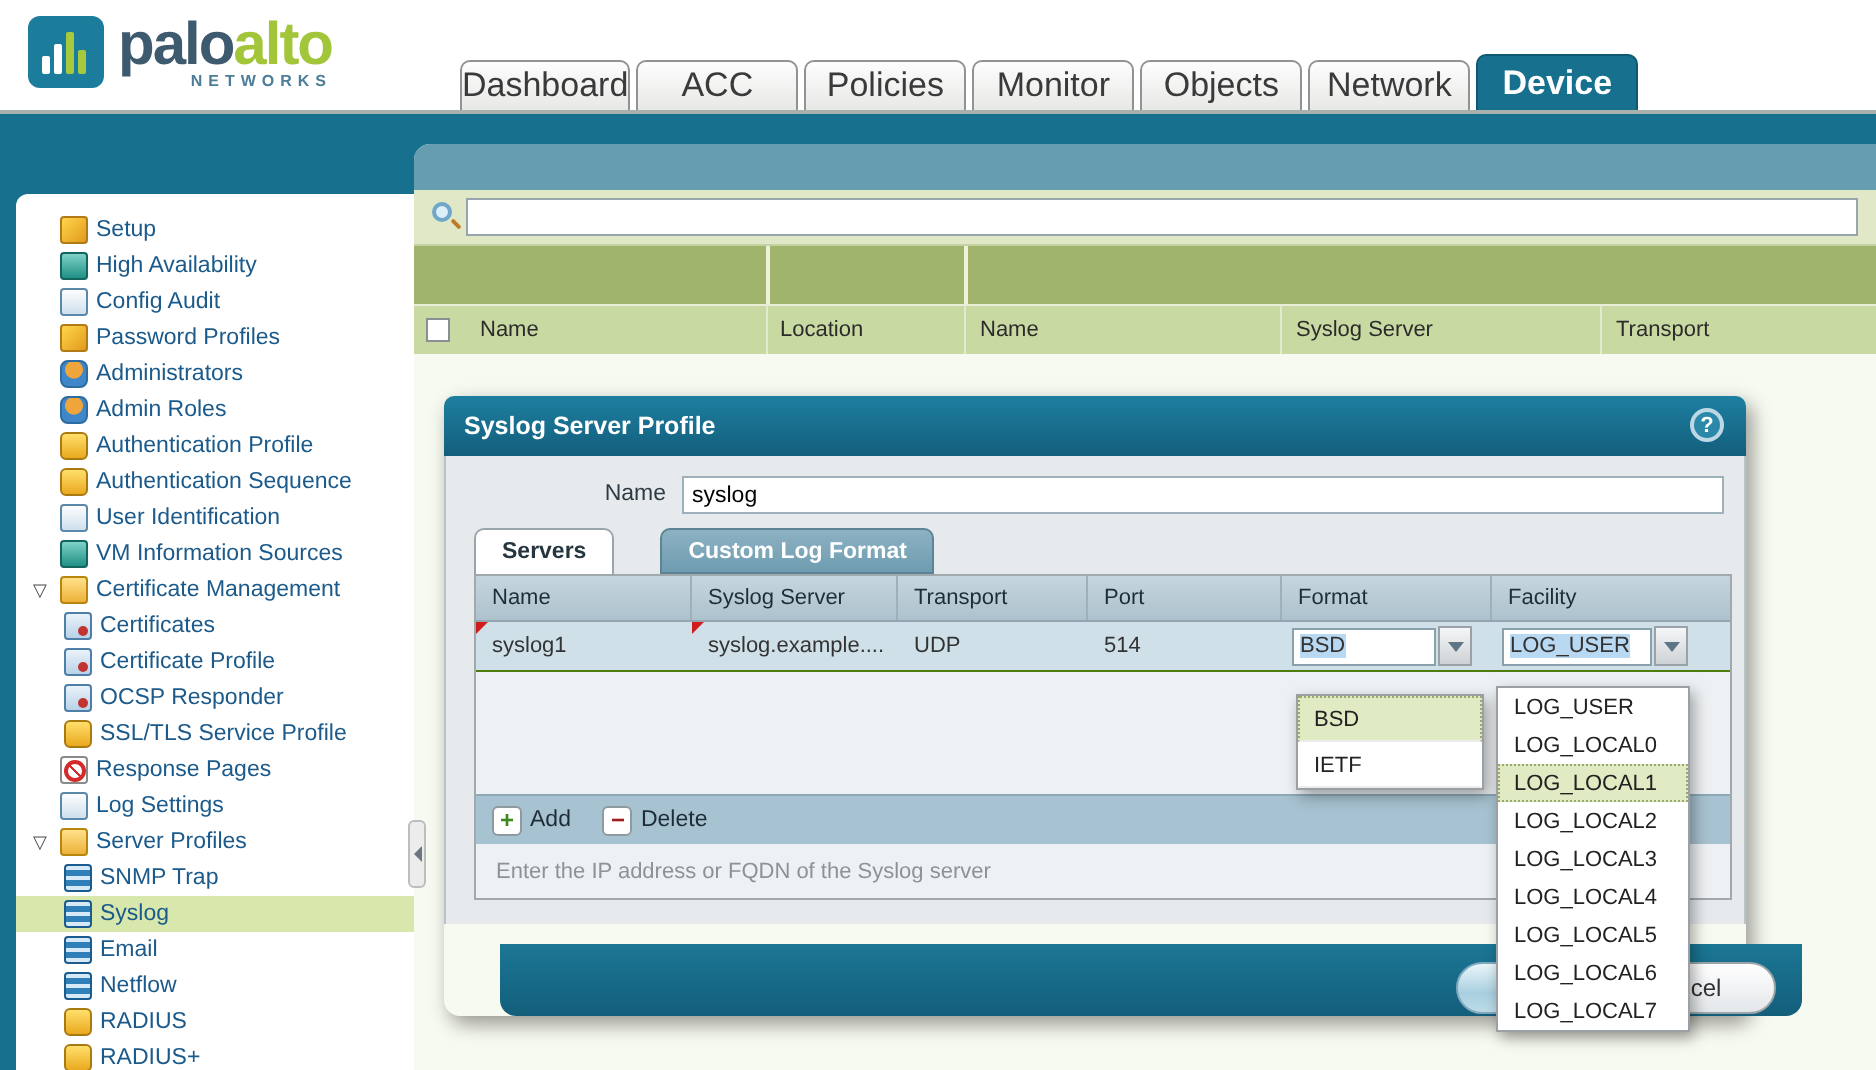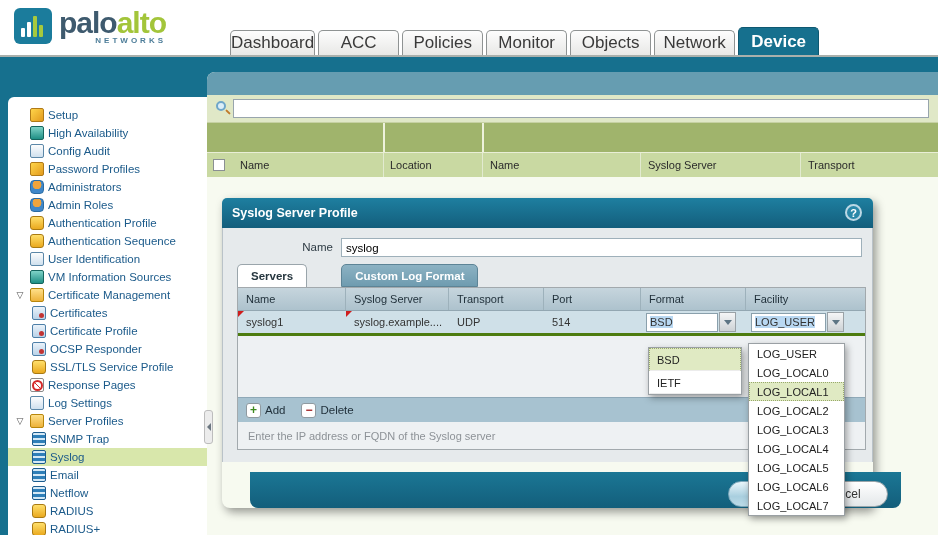--- a/index.html
+++ b/index.html
@@ -83,30 +83,30 @@
     display:flex; align-items:center; padding-left:10px; color:#fff; font-size:12.5px; font-weight:bold; }
   .help-icon { position:absolute; right:11px; top:6px; width:17px; height:17px; border:2px solid #bcd8e5;
     border-radius:50%; background:#2b88a9; color:#fff; font-size:11px; font-weight:bold;
     line-height:14px; text-align:center; cursor:default; }
   .dlg-body { position:absolute; left:0; top:30px; width:100%; height:234px; background:#e6eaec;
     border-left:1px solid #b9c2c8; border-right:1px solid #b9c2c8; }
   .name-row { position:absolute; left:0; top:10px; width:100%; height:20px; }
   .name-label { position:absolute; left:62px; width:48px; top:3px; text-align:right; font-size:11.5px; color:#2e3b44; }
   .name-input { position:absolute; left:118px; top:0; width:521px; height:19px; border:1px solid #9eb0ba;
     background:#fff; font-family:"Liberation Sans",sans-serif; font-size:11.5px; padding:0 4px; }
-  .dlg-tabs { position:absolute; left:14px; top:36px; height:23px; display:flex; gap:17px; align-items:flex-end; }
+  .dlg-tabs { position:absolute; left:14px; top:36px; height:23px; display:flex; gap:6px; align-items:flex-end; }
   .dtab { height:23px; padding:0 13px; border-radius:5px 5px 0 0; display:flex; align-items:center; font-size:11.5px; cursor:default; }
   .dtab.active { background:#fff; border:1px solid #9aa5ab; border-bottom:none; color:#26363f; font-weight:bold; }
   .dtab.inactive { background:linear-gradient(#8cb2c3,#6f9cb0); border:1px solid #5d8496; color:#fff; font-weight:bold;margin-left:17px; }
   .fieldset { position:absolute; left:14px; top:59px; width:629px; height:163px; border:1px solid #a2a9ad;
     background:#eef1f3; display:flex; flex-direction:column; }
   .itable-head { display:flex; height:23px; background:linear-gradient(#c6d5dd,#adc2cd); border-bottom:1px solid #93a7b2; }
   .ith { border-right:1px solid #9db1bb; display:flex; align-items:center; padding-left:8px; font-size:11px; color:#1e2e38; }
   .c1 { width:108px; } .c2 { width:103px; } .c3 { width:95px; } .c4 { width:97px; } .c5 { width:105px; } .c6 { flex:1; border-right:none; }
-  .itable-row { display:flex; height:25px; background:#cfe0e8; border-bottom:3px solid #4d7c0f; }
+  .itable-row { display:flex; height:25px; background:#cfe0e8; border-bottom:1px solid #4d7c0f; }
   .itd { display:flex; align-items:center; padding-left:8px; font-size:11px; color:#333; position:relative; }
   .red-corner { position:absolute; left:0; top:0; width:0; height:0; border-top:6px solid #cf1d1d; border-right:6px solid transparent; }
   .combo { display:flex; align-items:center; height:20px; }
   .combo-box { width:72px; height:19px; background:#fff; border:1px solid #8aa0ac; display:flex; align-items:center; padding-left:3px; font-size:11px; overflow:hidden; }
   .combo-box .sel { background:#b9d8f2; }
   .combo-box.wide { width:75px; }
   .combo-arrow { width:17px; height:20px; margin-left:1px; background:linear-gradient(#f5f6f7,#cdd2d5);
     border:1px solid #9aa2a7; display:flex; align-items:center; justify-content:center; cursor:default; }
   .combo-arrow::after { content:""; border-left:4px solid transparent; border-right:4px solid transparent; border-top:5px solid #5d7584; }
   .filler { flex:1; background:#eef1f3; }

